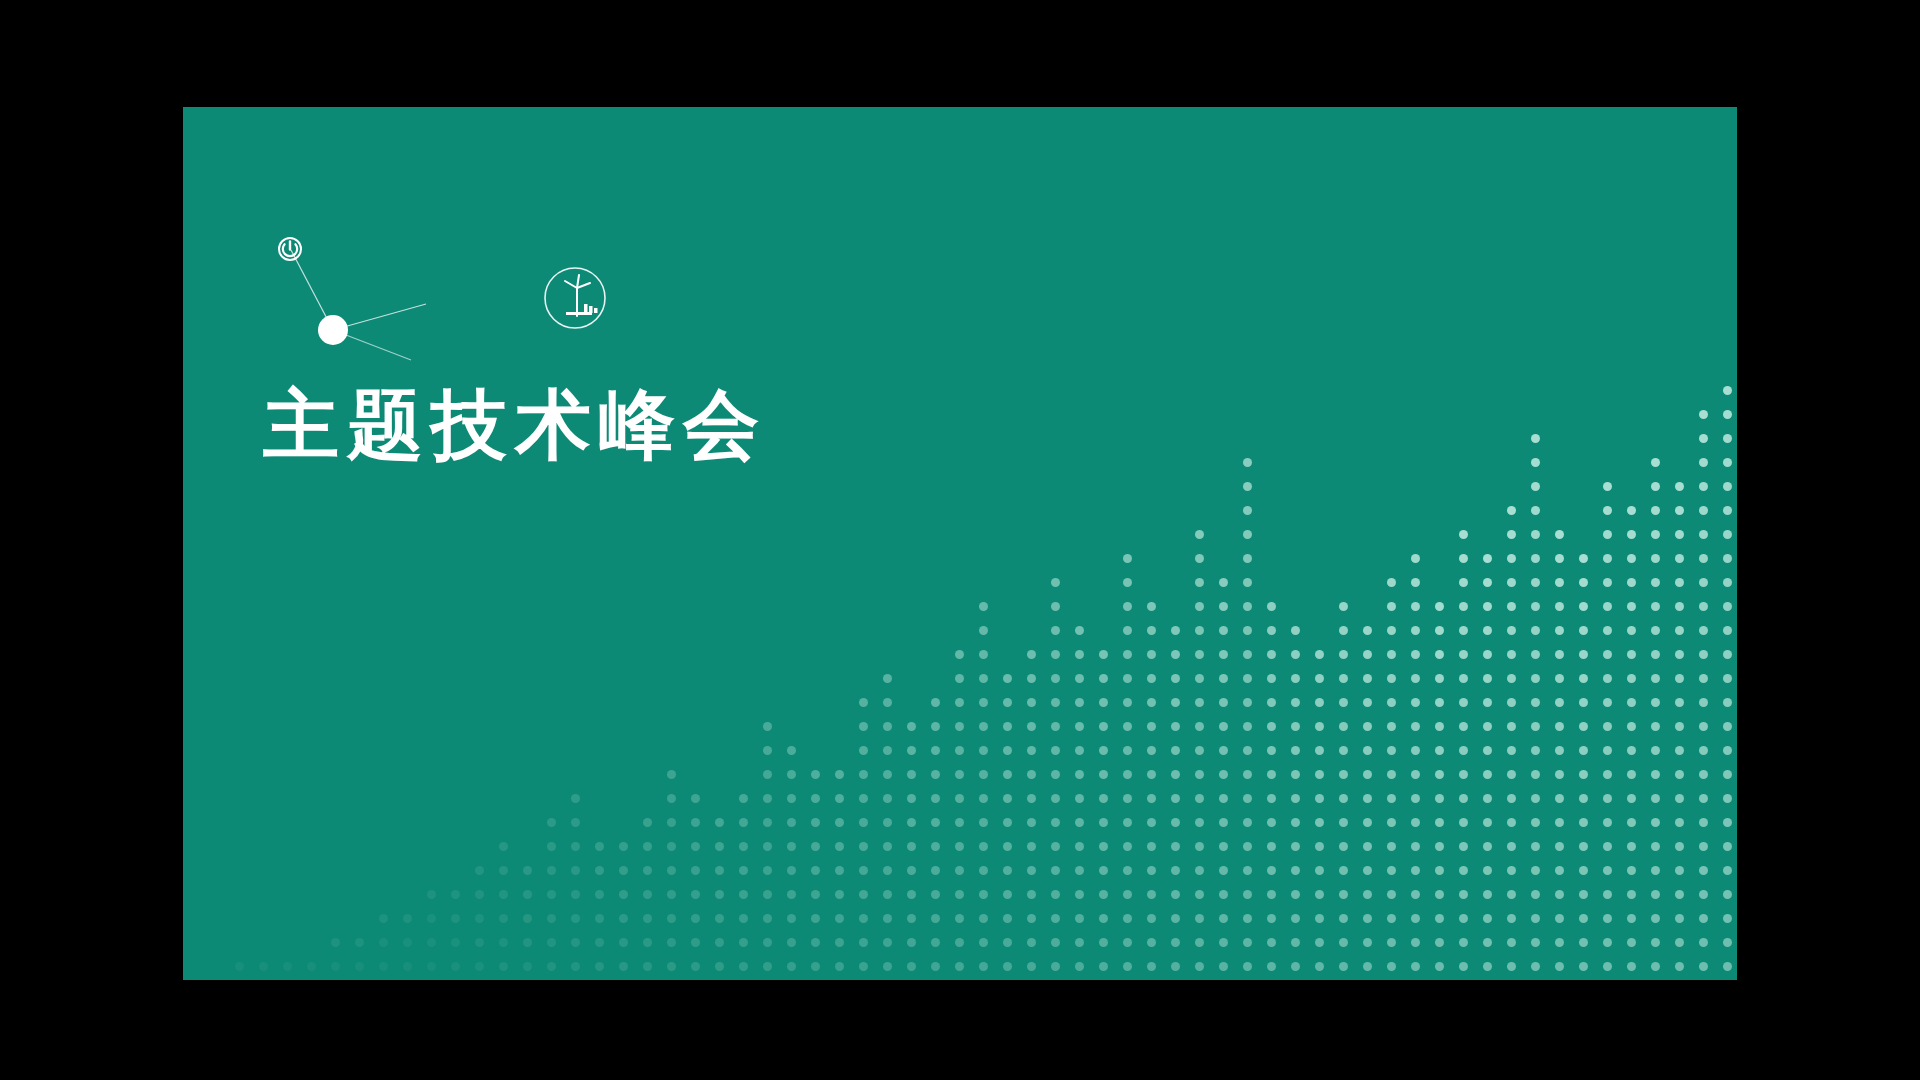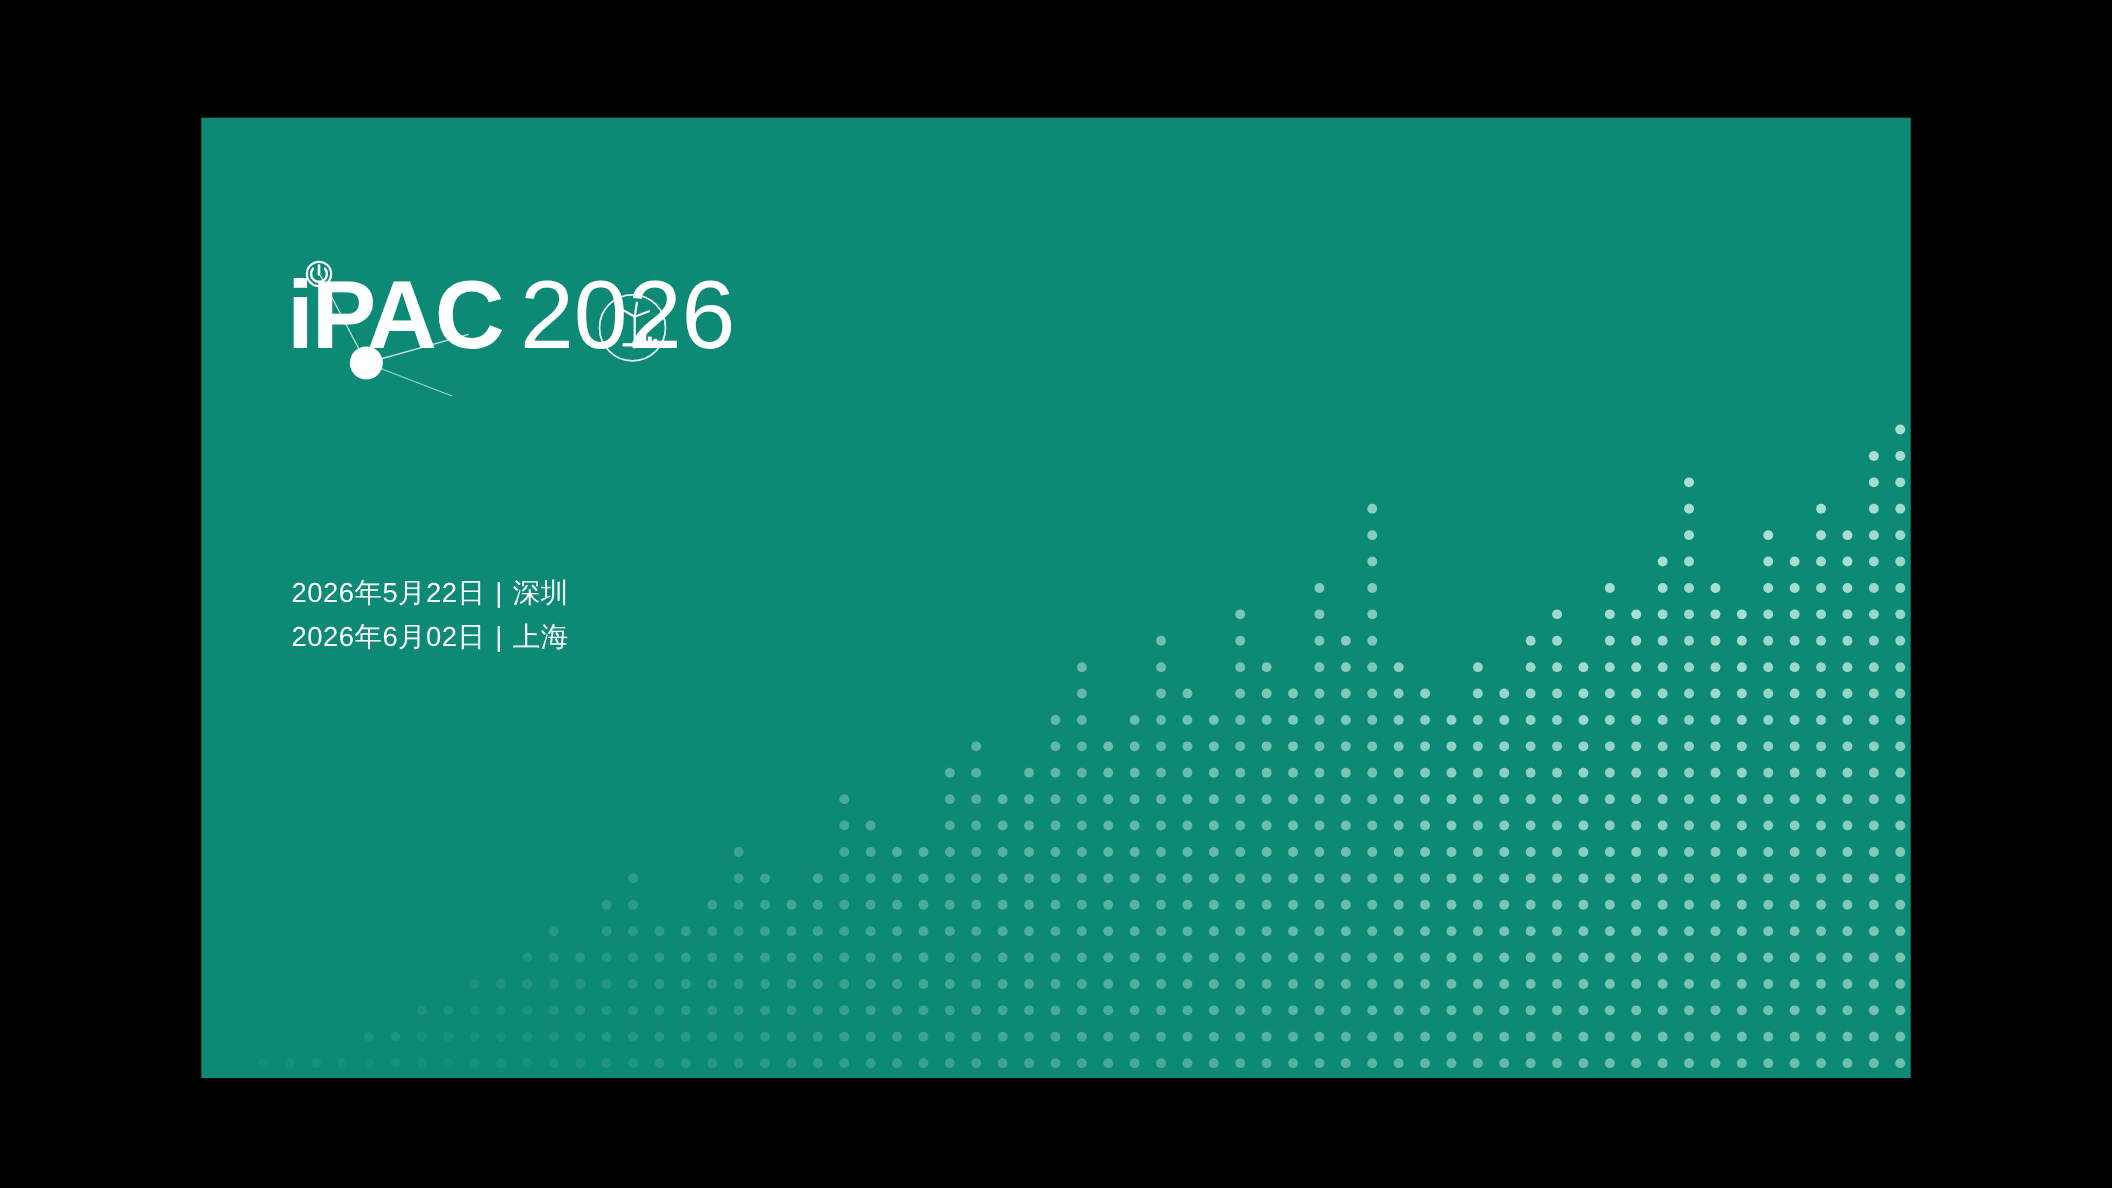--- a/index.html
+++ b/index.html
@@ -943,46 +943,36 @@
         <line x1="72" y1="98" x2="150" y2="128" stroke="#ffffff" stroke-width="1.2" opacity="0.6"></line>
         <circle cx="72" cy="98" r="15" fill="#ffffff"></circle>
       </svg>
 
       <svg id="power-icon" viewBox="0 0 26 26">
         <circle cx="13" cy="13" r="11" fill="none" stroke="#ffffff" stroke-width="2"></circle>
         <path d="M13 5.5 L13 13.5" stroke="#ffffff" stroke-width="2.4" stroke-linecap="round"></path>
         <path d="M7.6 8.2 A7.2 7.2 0 1 0 18.4 8.2" fill="none" stroke="#ffffff" stroke-width="2.2" stroke-linecap="round"></path>
       </svg>
 
-      <div id="logo-wordmark">
-        <span class="ipac">iPAC</span><span class="year">2026</span>
-      </div>
 
       <svg id="turbine-icon" viewBox="0 0 76 76">
         <circle cx="38" cy="38" r="30" fill="none" stroke="#ffffff" stroke-width="1.6" opacity="0.9"></circle>
         <g stroke="#ffffff" stroke-width="2" stroke-linecap="round" fill="none">
           <path d="M40 28 L40 56"></path>
           <path d="M40 28 L28 21"></path>
           <path d="M40 28 L53 23"></path>
           <path d="M40 28 L42 15"></path>
         </g>
         <g fill="#ffffff">
           <rect x="29" y="52" width="26" height="3"></rect>
           <rect x="47" y="44" width="3.5" height="9"></rect>
           <rect x="52" y="46" width="3.5" height="7"></rect>
           <rect x="57" y="48" width="3.5" height="5"></rect>
         </g>
       </svg>
     </div>
 
-
-    <div id="event-lines">
-      <div>
-        <span>2026年5月22日</span><span class="sep">|</span><span>深圳</span>
-      </div>
-      <div>
-        <span>2026年6月02日</span><span class="sep">|</span><span>上海</span>
-      </div>
-    </div>
+    <div id="headline">主题技术峰会</div>
+
 
 
   </div>
 </div>
 
 </body></html>

